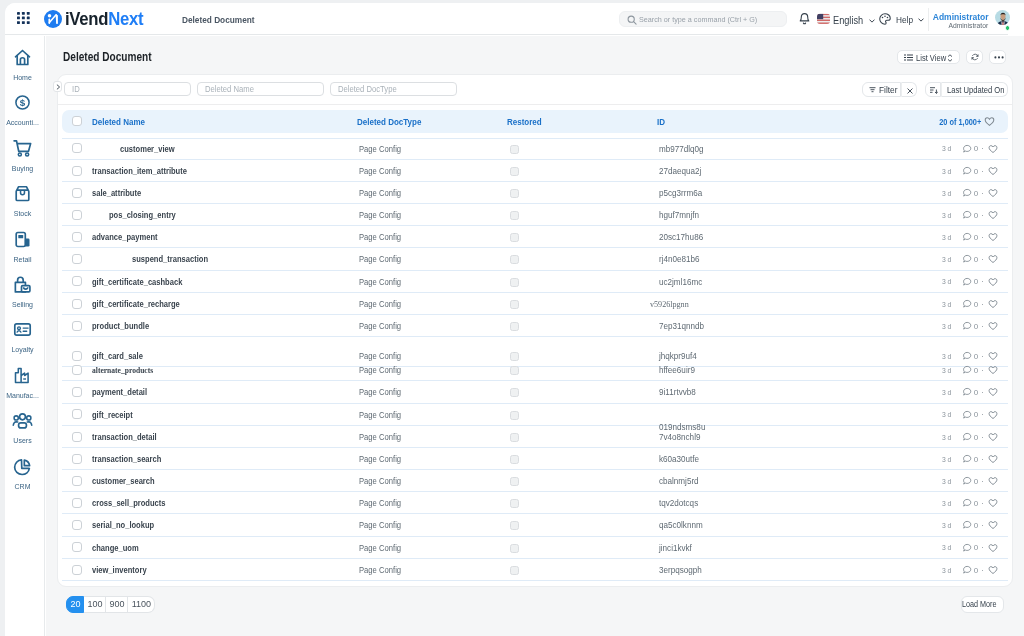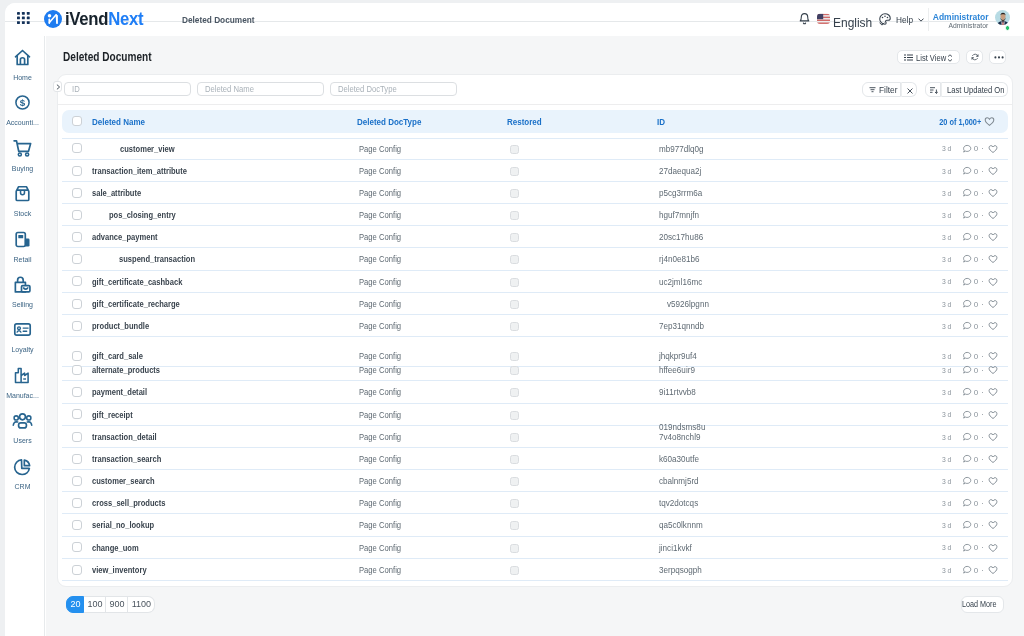--- a/index.html
+++ b/index.html
@@ -1,32 +1,32 @@
 <!DOCTYPE html>
 <html><head>
 <meta charset="utf-8">
 <style>
 * { margin:0; padding:0; box-sizing:border-box; }
 html,body { width:1024px; height:636px; overflow:hidden; }
 body { background:#eef0f2; font-family:"Liberation Sans", sans-serif; position:relative; }
 .tx { display:inline-block; transform-origin:left center; white-space:nowrap; }
 .win { position:absolute; left:5px; top:3px; right:0; bottom:0; background:#fff; border-top-left-radius:10px; }
 
-.navbar { position:absolute; left:5px; top:3px; right:16px; height:19px; background:#fff; border-top-left-radius:10px; border-bottom:1px solid #e5e8ea; z-index:5; }
+.navbar { position:absolute; left:5px; top:3px; right:16px; height:32px; background:#fff; border-top-left-radius:10px; border-bottom:1px solid #e5e8ea; z-index:5; }
 
 .grid9 { position:absolute; left:11.6px; top:9.2px; }
 .logo { position:absolute; left:39.4px; top:7.3px; }
 .logotext { position:absolute; left:59.5px; top:6.2px; font-size:17.5px; font-weight:700; letter-spacing:-0.3px; color:#17222c; }
 .logotext .nx { color:#1f7ef6; }
 .nav-doc { position:absolute; left:177px; top:11px; font-size:9.5px; font-weight:700; color:#4a5663; }
 .searchbox { position:absolute; left:614px; top:7.5px; width:168px; height:16.5px; background:#f4f5f6; border:1px solid #edeff1; border-radius:6px; color:#99a1a9; font-size:8px; line-height:15px; padding-left:19px; white-space:nowrap; overflow:hidden; }
 .searchbox svg { position:absolute; left:7px; top:3px; }
 .nbell { position:absolute; left:793px; top:8.5px; }
 .nflag { position:absolute; left:812px; top:10px; }
-.nlang { position:absolute; left:828px; top:12px; font-size:13px; color:#36414c; font-weight:400;}
+.nlang { position:absolute; left:828px; top:12px; font-size:10px; color:#36414c; font-weight:400;}
 .npal { position:absolute; left:872.5px; top:8.5px; }
 .nhelp { position:absolute; left:891px; top:12px; font-size:9px; color:#36414c; font-weight:400;}
 .nsep { position:absolute; left:922.5px; top:5px; width:1px; height:23px; background:#eceeef; }
 .nadmin { position:absolute; left:883px; top:9px; width:100.5px; text-align:right; font-size:8.5px; font-weight:700; color:#2e86d8; }
 .nadmin2 { position:absolute; left:883px; top:17.8px; width:100.5px; text-align:right; font-size:7.5px; color:#5f6a73; }
 .avatar { position:absolute; left:989.5px; top:6.6px; width:15.4px; height:15.4px; border-radius:50%; overflow:hidden; }
 .avdot { position:absolute; left:999.5px; top:21.9px; width:5.8px; height:5.8px; border-radius:50%; background:#27c46d; border:1px solid #fff; }
 
 .sidebar { position:absolute; left:5px; top:36px; width:40px; bottom:0; background:#fff; border-right:1px solid #e7eaec; z-index:4; }
 .sb-item { position:absolute; left:0; width:36px; text-align:center; }
@@ -172,20 +172,24 @@
   <svg class="logo" width="18" height="18" viewBox="0 0 18 18">
       <circle cx="9" cy="9" r="9" fill="#1e7cf0"></circle>
       <circle cx="5.5" cy="5.7" r="1.75" fill="#fff"></circle>
       <path d="M5.3 13.1 L5.3 9.4" stroke="#fff" stroke-width="1.7" stroke-linecap="round" fill="none"></path>
       <path d="M5.4 12.6 L12.1 4.7" stroke="#fff" stroke-width="1.5" stroke-linecap="round" fill="none"></path>
       <path d="M12.3 4.9 L13 13.2" stroke="#fff" stroke-width="1.5" stroke-linecap="round" fill="none"></path>
       <path d="M13 13 L13.2 5.6" stroke="#fff" stroke-width="1.4" stroke-linecap="round" fill="none"></path>
     </svg>
   <div class="logotext"><span class="tx" style="transform:scaleX(0.955);">iVend<span class="nx">Next</span></span></div>
   <div class="nav-doc"><span class="tx" style="transform:scaleX(0.87);">Deleted Document</span></div>
+  <div class="searchbox"><svg width="10" height="10" viewBox="0 0 11 11">
+        <circle cx="4.6" cy="4.6" r="3.4" fill="none" stroke="#8d969e" stroke-width="1.2"></circle>
+        <path d="M7.3 7.3 L10 10" stroke="#8d969e" stroke-width="1.2" stroke-linecap="round"></path>
+      </svg><span class="tx" style="transform:scaleX(0.9);">Search or type a command (Ctrl + G)</span></div>
   <svg class="nbell" width="13" height="14" viewBox="0 0 13 14">
       <path d="M6.5 1.6 C4.3 1.6 3.3 3.2 3.3 5.1 C3.3 7.9 2.2 8.9 2.2 8.9 L10.8 8.9 C10.8 8.9 9.7 7.9 9.7 5.1 C9.7 3.2 8.7 1.6 6.5 1.6 Z" fill="none" stroke="#36414c" stroke-width="1.1" stroke-linejoin="round"></path>
       <path d="M5.4 11 a1.15 1.15 0 0 0 2.2 0" fill="none" stroke="#36414c" stroke-width="1.1" stroke-linecap="round"></path>
     </svg>
   <svg class="nflag" width="13" height="12" viewBox="0 0 13 12">
       <defs>
         <clipPath id="fc">
           <rect x="0" y="0.7" width="13" height="10.2" rx="3"></rect>
         </clipPath>
       </defs>
@@ -372,21 +376,21 @@
         <path d="M6.2 1.7 C8.6 1.7 10.5 3.3 10.5 5.3 C10.5 7.3 8.6 8.9 6.2 8.9 C5.4 8.9 4.7 8.8 4.1 8.5 L2 9.7 L2.7 7.8 C2.1 7.1 1.9 6.3 1.9 5.3 C1.9 3.3 3.8 1.7 6.2 1.7 Z" fill="none" stroke="#7c868e" stroke-width="1.05"></path>
       </svg>
     <div class="mzero">0</div>
     <div class="mdot">·</div>
     <svg class="micon" style="left:925.8px; top:6px;" width="10" height="10" viewBox="0 0 12 12">
         <path d="M6 10.2 C3 8 1.3 6.3 1.3 4.4 C1.3 3 2.3 2 3.5 2 C4.4 2 5.4 2.5 6 3.5 C6.6 2.5 7.6 2 8.5 2 C9.7 2 10.7 3 10.7 4.4 C10.7 6.3 9 8 6 10.2 Z" fill="none" stroke="#7c868e" stroke-width="1.1"></path>
       </svg>
   </div>
     <div class="rrow" style="top:248.42px;">
     <div class="cbox" style="left:10px; top:5.8px;"></div>
-    <div class="rtx nm" style="left:17px;padding-left:40px;"><span class="tx" style="transform:scaleX(0.84);">suspend_transaction</span></div>
+    <div class="rtx nm" style="left:30px;padding-left:40px;"><span class="tx" style="transform:scaleX(0.84);">suspend_transaction</span></div>
     <div class="rtx dt" style="left:296.6px;"><span class="tx" style="transform:scaleX(0.85);">Page Config</span></div>
     <div class="rcb"></div>
     <div class="rtx idv" style="left:596.8px;"><span class="tx" style="transform:scaleX(0.9);">rj4n0e81b6</span></div>
     <div class="meta3d">3 d</div>
     <svg class="micon" style="left:900px; top:6px;" width="10" height="10" viewBox="0 0 12 12">
         <path d="M6.2 1.7 C8.6 1.7 10.5 3.3 10.5 5.3 C10.5 7.3 8.6 8.9 6.2 8.9 C5.4 8.9 4.7 8.8 4.1 8.5 L2 9.7 L2.7 7.8 C2.1 7.1 1.9 6.3 1.9 5.3 C1.9 3.3 3.8 1.7 6.2 1.7 Z" fill="none" stroke="#7c868e" stroke-width="1.05"></path>
       </svg>
     <div class="mzero">0</div>
     <div class="mdot">·</div>
     <svg class="micon" style="left:925.8px; top:6px;" width="10" height="10" viewBox="0 0 12 12">
@@ -407,21 +411,21 @@
     <div class="mdot">·</div>
     <svg class="micon" style="left:925.8px; top:6px;" width="10" height="10" viewBox="0 0 12 12">
         <path d="M6 10.2 C3 8 1.3 6.3 1.3 4.4 C1.3 3 2.3 2 3.5 2 C4.4 2 5.4 2.5 6 3.5 C6.6 2.5 7.6 2 8.5 2 C9.7 2 10.7 3 10.7 4.4 C10.7 6.3 9 8 6 10.2 Z" fill="none" stroke="#7c868e" stroke-width="1.1"></path>
       </svg>
   </div>
     <div class="rrow" style="top:292.75px;">
     <div class="cbox" style="left:10px; top:5.8px;"></div>
     <div class="rtx nm" style="left:30px;"><span class="tx" style="transform:scaleX(0.84);">gift_certificate_recharge</span></div>
     <div class="rtx dt" style="left:296.6px;"><span class="tx" style="transform:scaleX(0.85);">Page Config</span></div>
     <div class="rcb"></div>
-    <div class="rtx idv" style="left:605px;"><span class="tx" style="transform:scaleX(0.9);">v5926lpgnn</span></div>
+    <div class="rtx idv" style="left:588px;font-family:Liberation Serif, serif;"><span class="tx" style="transform:scaleX(0.9);">v5926lpgnn</span></div>
     <div class="meta3d">3 d</div>
     <svg class="micon" style="left:900px; top:6px;" width="10" height="10" viewBox="0 0 12 12">
         <path d="M6.2 1.7 C8.6 1.7 10.5 3.3 10.5 5.3 C10.5 7.3 8.6 8.9 6.2 8.9 C5.4 8.9 4.7 8.8 4.1 8.5 L2 9.7 L2.7 7.8 C2.1 7.1 1.9 6.3 1.9 5.3 C1.9 3.3 3.8 1.7 6.2 1.7 Z" fill="none" stroke="#7c868e" stroke-width="1.05"></path>
       </svg>
     <div class="mzero">0</div>
     <div class="mdot">·</div>
     <svg class="micon" style="left:925.8px; top:6px;" width="10" height="10" viewBox="0 0 12 12">
         <path d="M6 10.2 C3 8 1.3 6.3 1.3 4.4 C1.3 3 2.3 2 3.5 2 C4.4 2 5.4 2.5 6 3.5 C6.6 2.5 7.6 2 8.5 2 C9.7 2 10.7 3 10.7 4.4 C10.7 6.3 9 8 6 10.2 Z" fill="none" stroke="#7c868e" stroke-width="1.1"></path>
       </svg>
   </div>
@@ -452,21 +456,21 @@
         <path d="M6.2 1.7 C8.6 1.7 10.5 3.3 10.5 5.3 C10.5 7.3 8.6 8.9 6.2 8.9 C5.4 8.9 4.7 8.8 4.1 8.5 L2 9.7 L2.7 7.8 C2.1 7.1 1.9 6.3 1.9 5.3 C1.9 3.3 3.8 1.7 6.2 1.7 Z" fill="none" stroke="#7c868e" stroke-width="1.05"></path>
       </svg>
     <div class="mzero">0</div>
     <div class="mdot">·</div>
     <svg class="micon" style="left:925.8px; top:6px;" width="10" height="10" viewBox="0 0 12 12">
         <path d="M6 10.2 C3 8 1.3 6.3 1.3 4.4 C1.3 3 2.3 2 3.5 2 C4.4 2 5.4 2.5 6 3.5 C6.6 2.5 7.6 2 8.5 2 C9.7 2 10.7 3 10.7 4.4 C10.7 6.3 9 8 6 10.2 Z" fill="none" stroke="#7c868e" stroke-width="1.1"></path>
       </svg>
   </div>
     <div class="rrow" style="top:359.25px;">
     <div class="cbox" style="left:10px; top:5.8px;"></div>
-    <div class="rtx nm" style="left:30px;"><span class="tx" style="transform:scaleX(0.84);">alternate_products</span></div>
+    <div class="rtx nm" style="left:30px;font-family:Liberation Serif, serif;"><span class="tx" style="transform:scaleX(0.84);">alternate_products</span></div>
     <div class="rtx dt" style="left:296.6px;"><span class="tx" style="transform:scaleX(0.85);">Page Config</span></div>
     <div class="rcb"></div>
     <div class="rtx idv" style="left:596.8px;"><span class="tx" style="transform:scaleX(0.9);">hffee6uir9</span></div>
     <div class="meta3d">3 d</div>
     <svg class="micon" style="left:900px; top:6px;" width="10" height="10" viewBox="0 0 12 12">
         <path d="M6.2 1.7 C8.6 1.7 10.5 3.3 10.5 5.3 C10.5 7.3 8.6 8.9 6.2 8.9 C5.4 8.9 4.7 8.8 4.1 8.5 L2 9.7 L2.7 7.8 C2.1 7.1 1.9 6.3 1.9 5.3 C1.9 3.3 3.8 1.7 6.2 1.7 Z" fill="none" stroke="#7c868e" stroke-width="1.05"></path>
       </svg>
     <div class="mzero">0</div>
     <div class="mdot">·</div>
     <svg class="micon" style="left:925.8px; top:6px;" width="10" height="10" viewBox="0 0 12 12">

